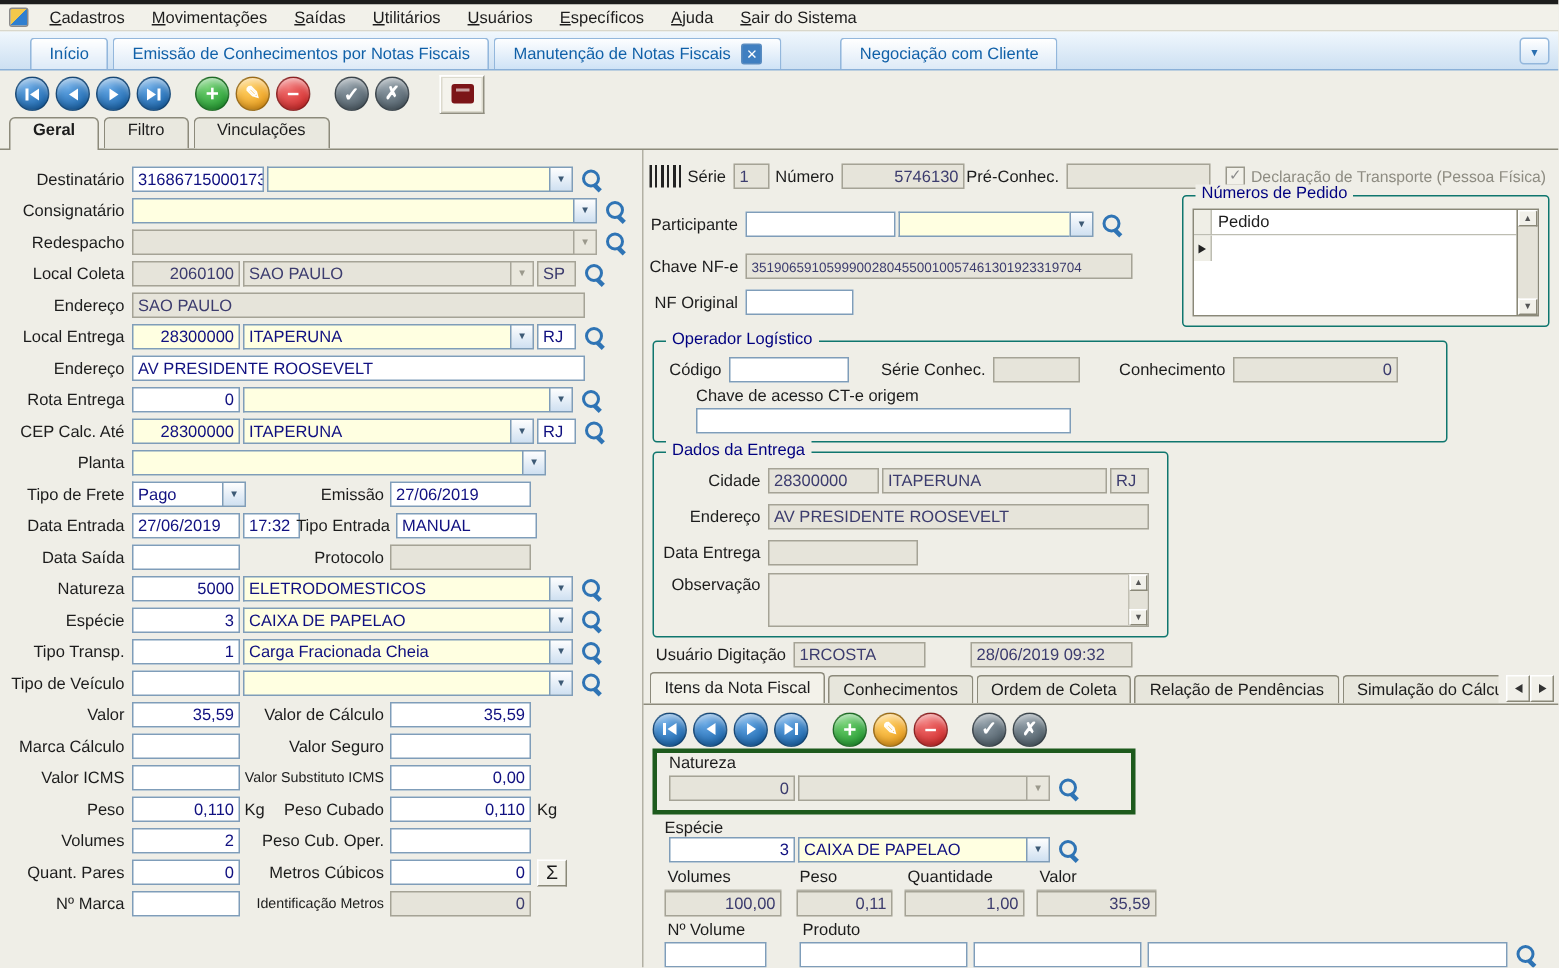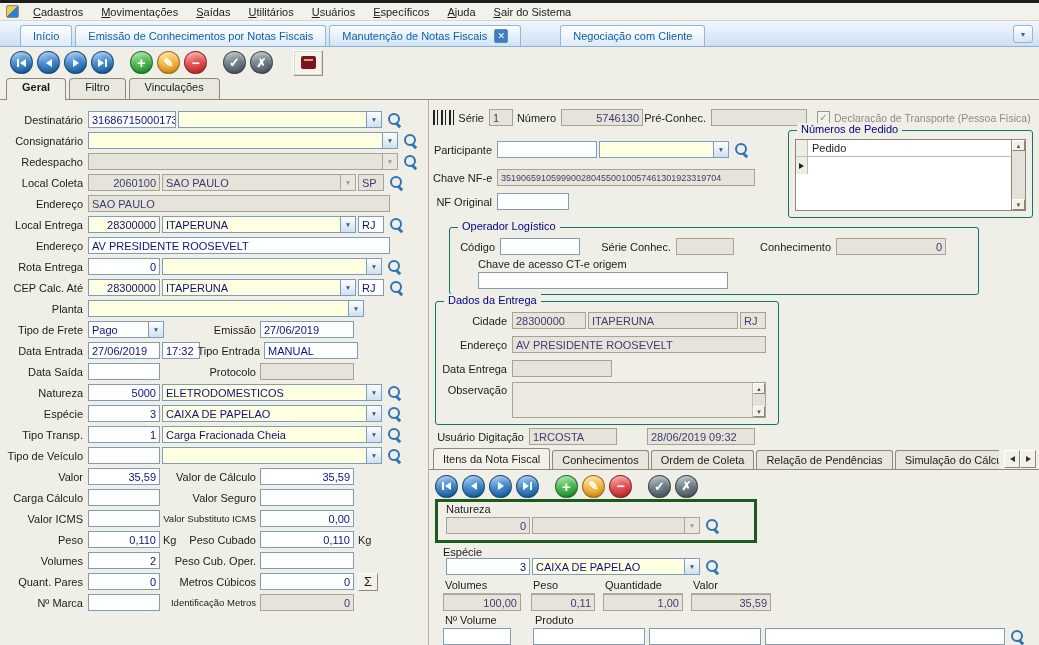--- a/index.html
+++ b/index.html
@@ -390,21 +390,21 @@
 
     <div class="frow" style="margin-top:2px">
       <span class="lbl">Valor</span>
       <span class="edit right w72">35,59</span>
       <span class="slot20"></span>
       <span class="lbl2 w80">Valor de Cálculo</span>
       <span class="edit right w94">35,59</span>
     </div>
 
     <div class="frow">
-      <span class="lbl">Carga Cálculo</span>
+      <span class="lbl">Marca Cálculo</span>
       <span class="edit right w72"></span>
       <span class="slot20"></span>
       <span class="lbl2 w80">Valor Seguro</span>
       <span class="edit right w94"></span>
     </div>
 
     <div class="frow">
       <span class="lbl">Valor ICMS</span>
       <span class="edit right w72"></span>
       <span class="slot20"></span>
@@ -500,21 +500,21 @@
     <div class="r-row" style="left:4px;top:69px">
       <span class="rl" style="width:64px">Chave NF-e</span>
       <span class="edit gray w258" style="font-size:9px">35190659105999002804550010057461301923319704</span>
     </div>
 
     <div class="r-row" style="left:4px;top:93px">
       <span class="rl" style="width:64px">NF Original</span>
       <span class="edit w72"></span>
     </div>
 
-    <div class="grp" style="left:20px;top:127px;width:530px;height:68px">
+    <div class="grp" style="left:6px;top:127px;width:530px;height:68px">
       <span class="grp-title">Operador Logístico</span>
       <div class="r-row" style="left:6px;top:10px">
         <span class="rl" style="width:44px">Código</span>
         <span class="edit w80"></span>
         <span class="rl" style="width:96px">Série Conhec.</span>
         <span class="edit gray w58"></span>
         <span class="rl" style="width:102px">Conhecimento</span>
         <span class="edit gray right w110">0</span>
       </div>
       <div class="r-row" style="left:28px;top:30px;height:12px">

